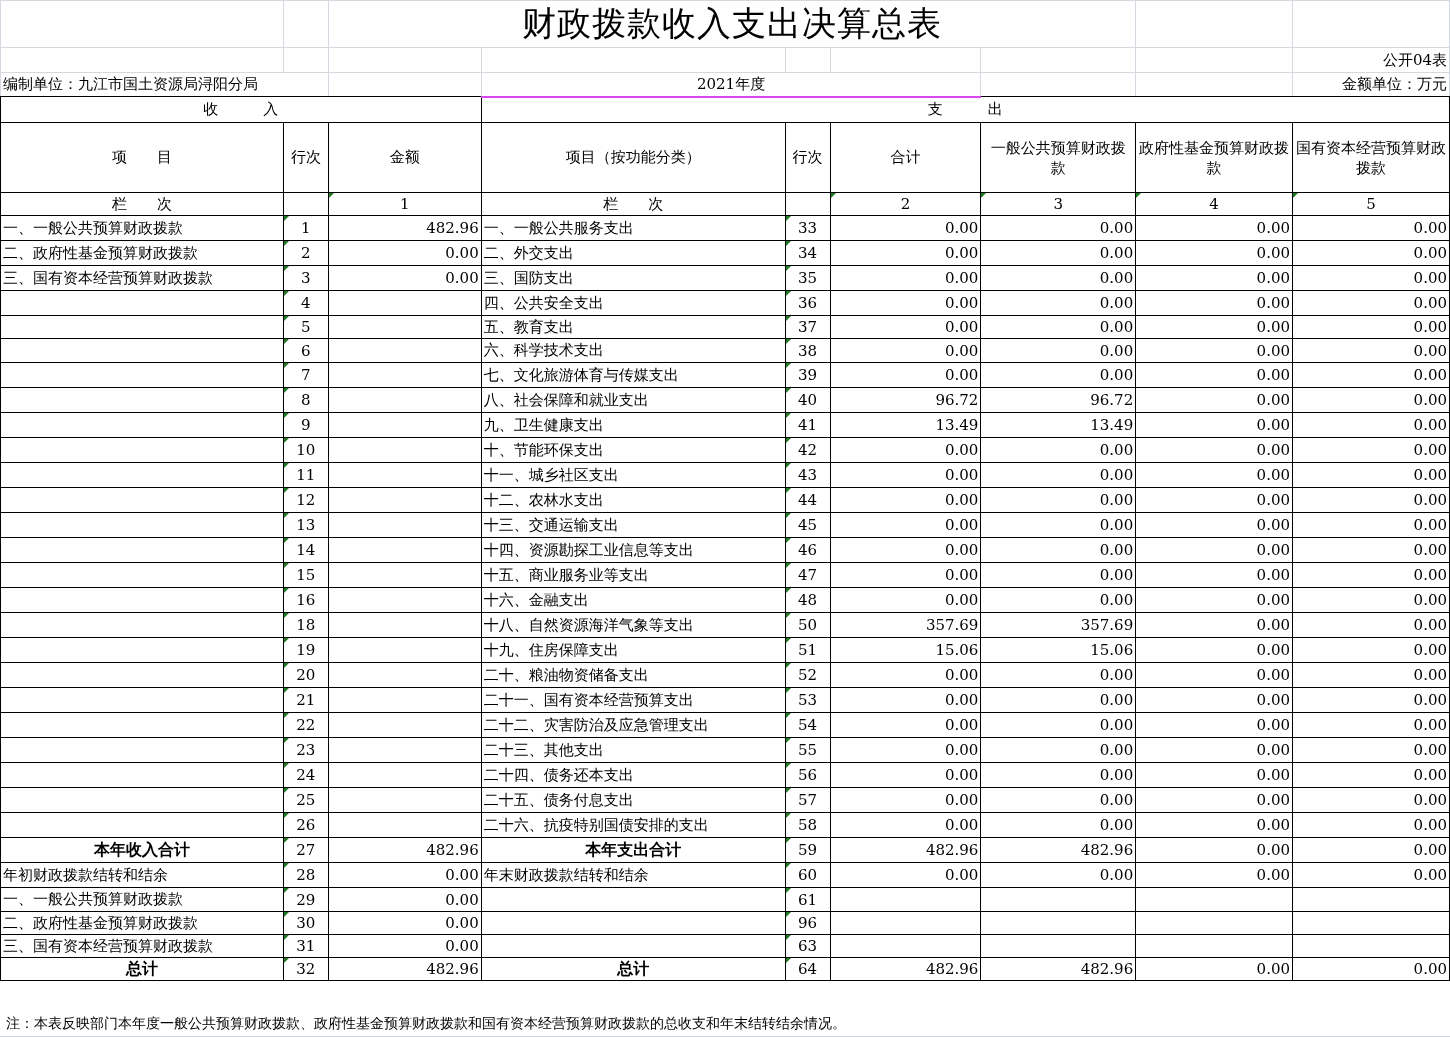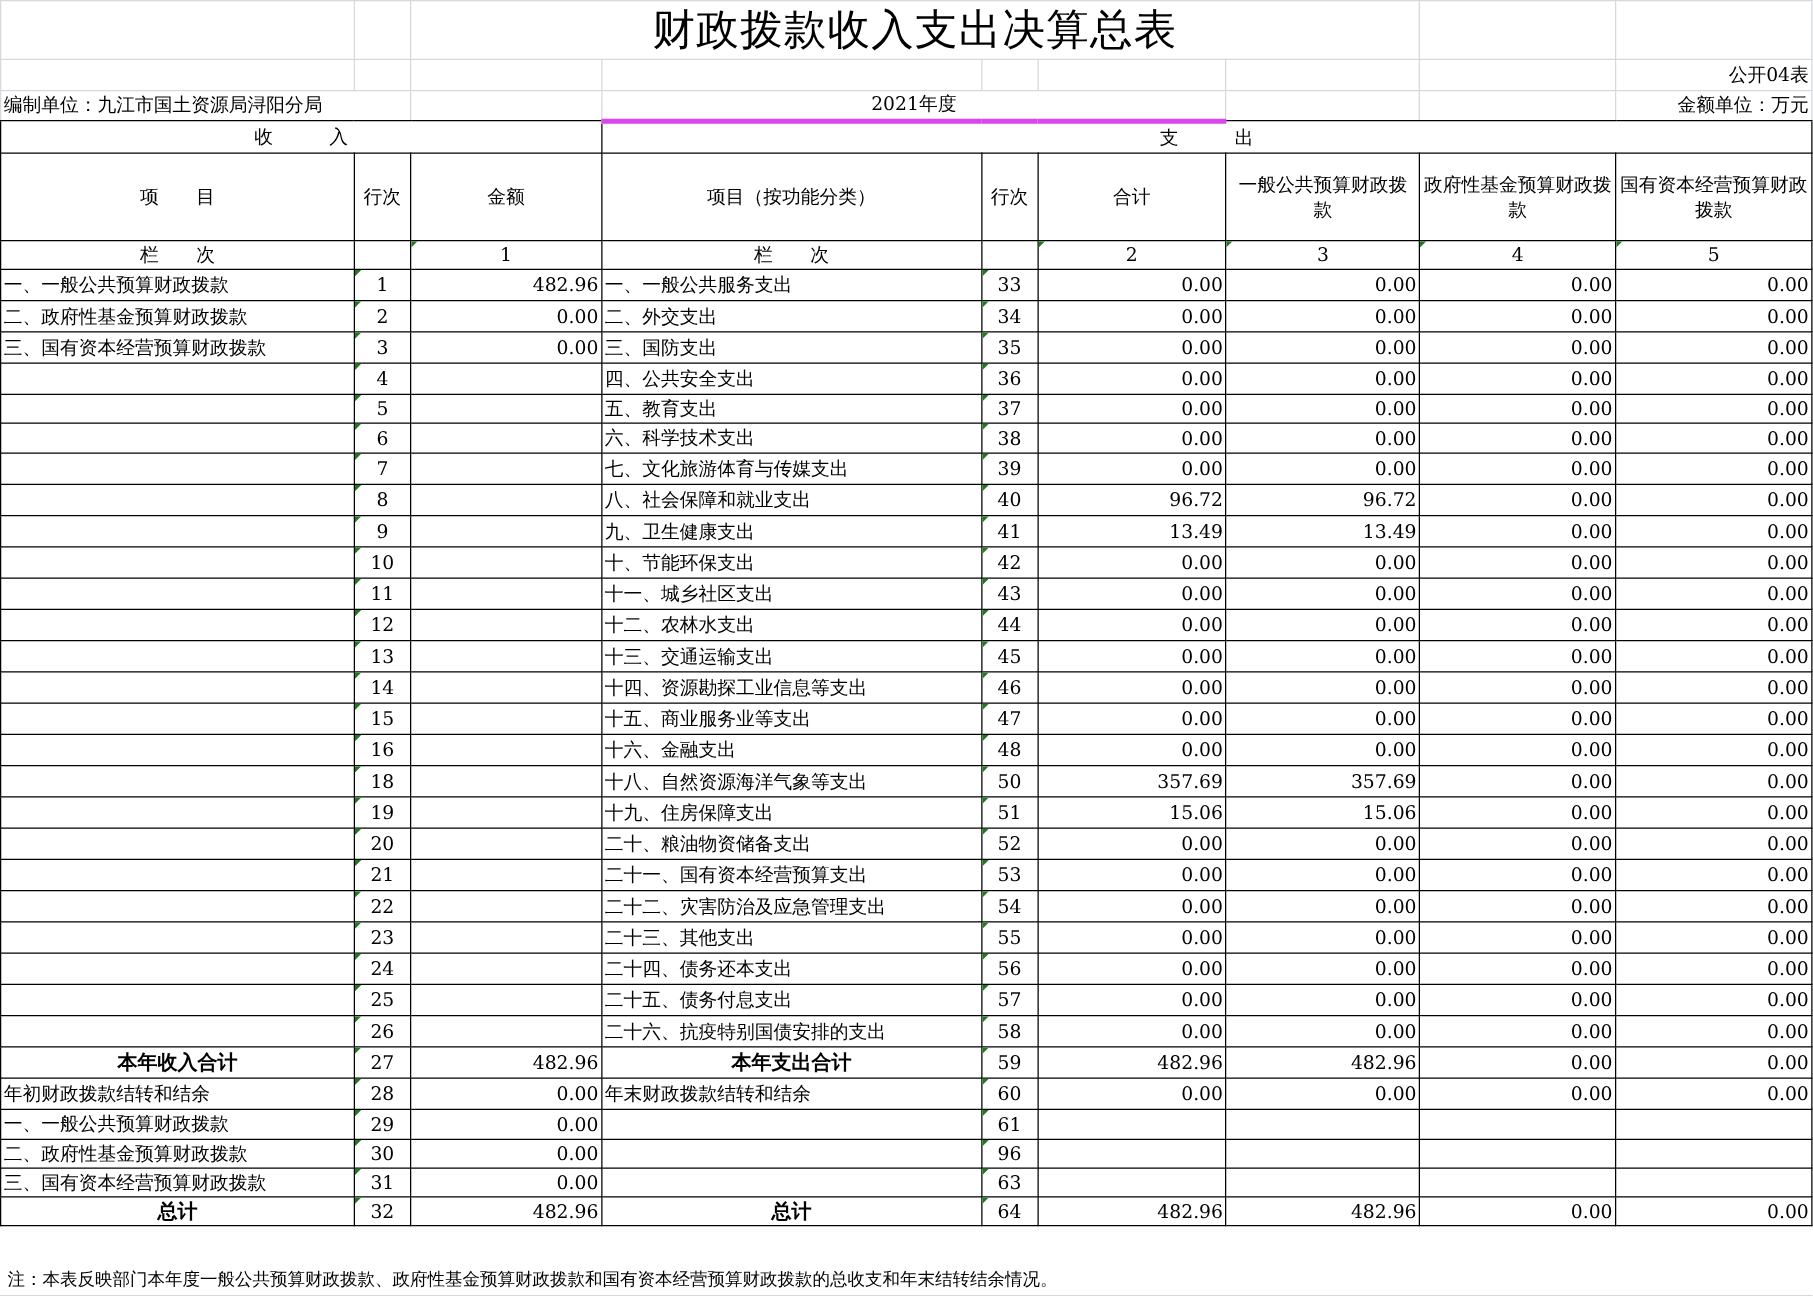--- a/index.html
+++ b/index.html
@@ -49,21 +49,21 @@
       <td class="g"></td>
       <td class="g"></td>
       <td class="g"></td>
       <td class="g"></td>
       <td class="g"></td>
       <td class="g r">公开04表</td>
     </tr>
     <tr style="height:24px">
       <td class="g l" colspan="2" style="border-bottom:1px solid #000">编制单位：九江市国土资源局浔阳分局</td>
       <td class="g" style="border-bottom:1px solid #000"></td>
-      <td class="g c" colspan="3" style="border-bottom:4px solid #d946ef">2021年度</td>
+      <td class="g c" colspan="3" style="border-bottom:2px solid #d946ef">2021年度</td>
       <td class="g" style="border-bottom:1px solid #000"></td>
       <td class="g" style="border-bottom:1px solid #000"></td>
       <td class="g r" style="border-bottom:1px solid #000">金额单位：万元</td>
     </tr>
     <tr style="height:26px">
       <td class="b c" colspan="3">收　　　入</td>
       <td class="b c" colspan="6">支　　　出</td>
     </tr>
     <tr style="height:70px">
       <td class="b c">项　　目</td>

